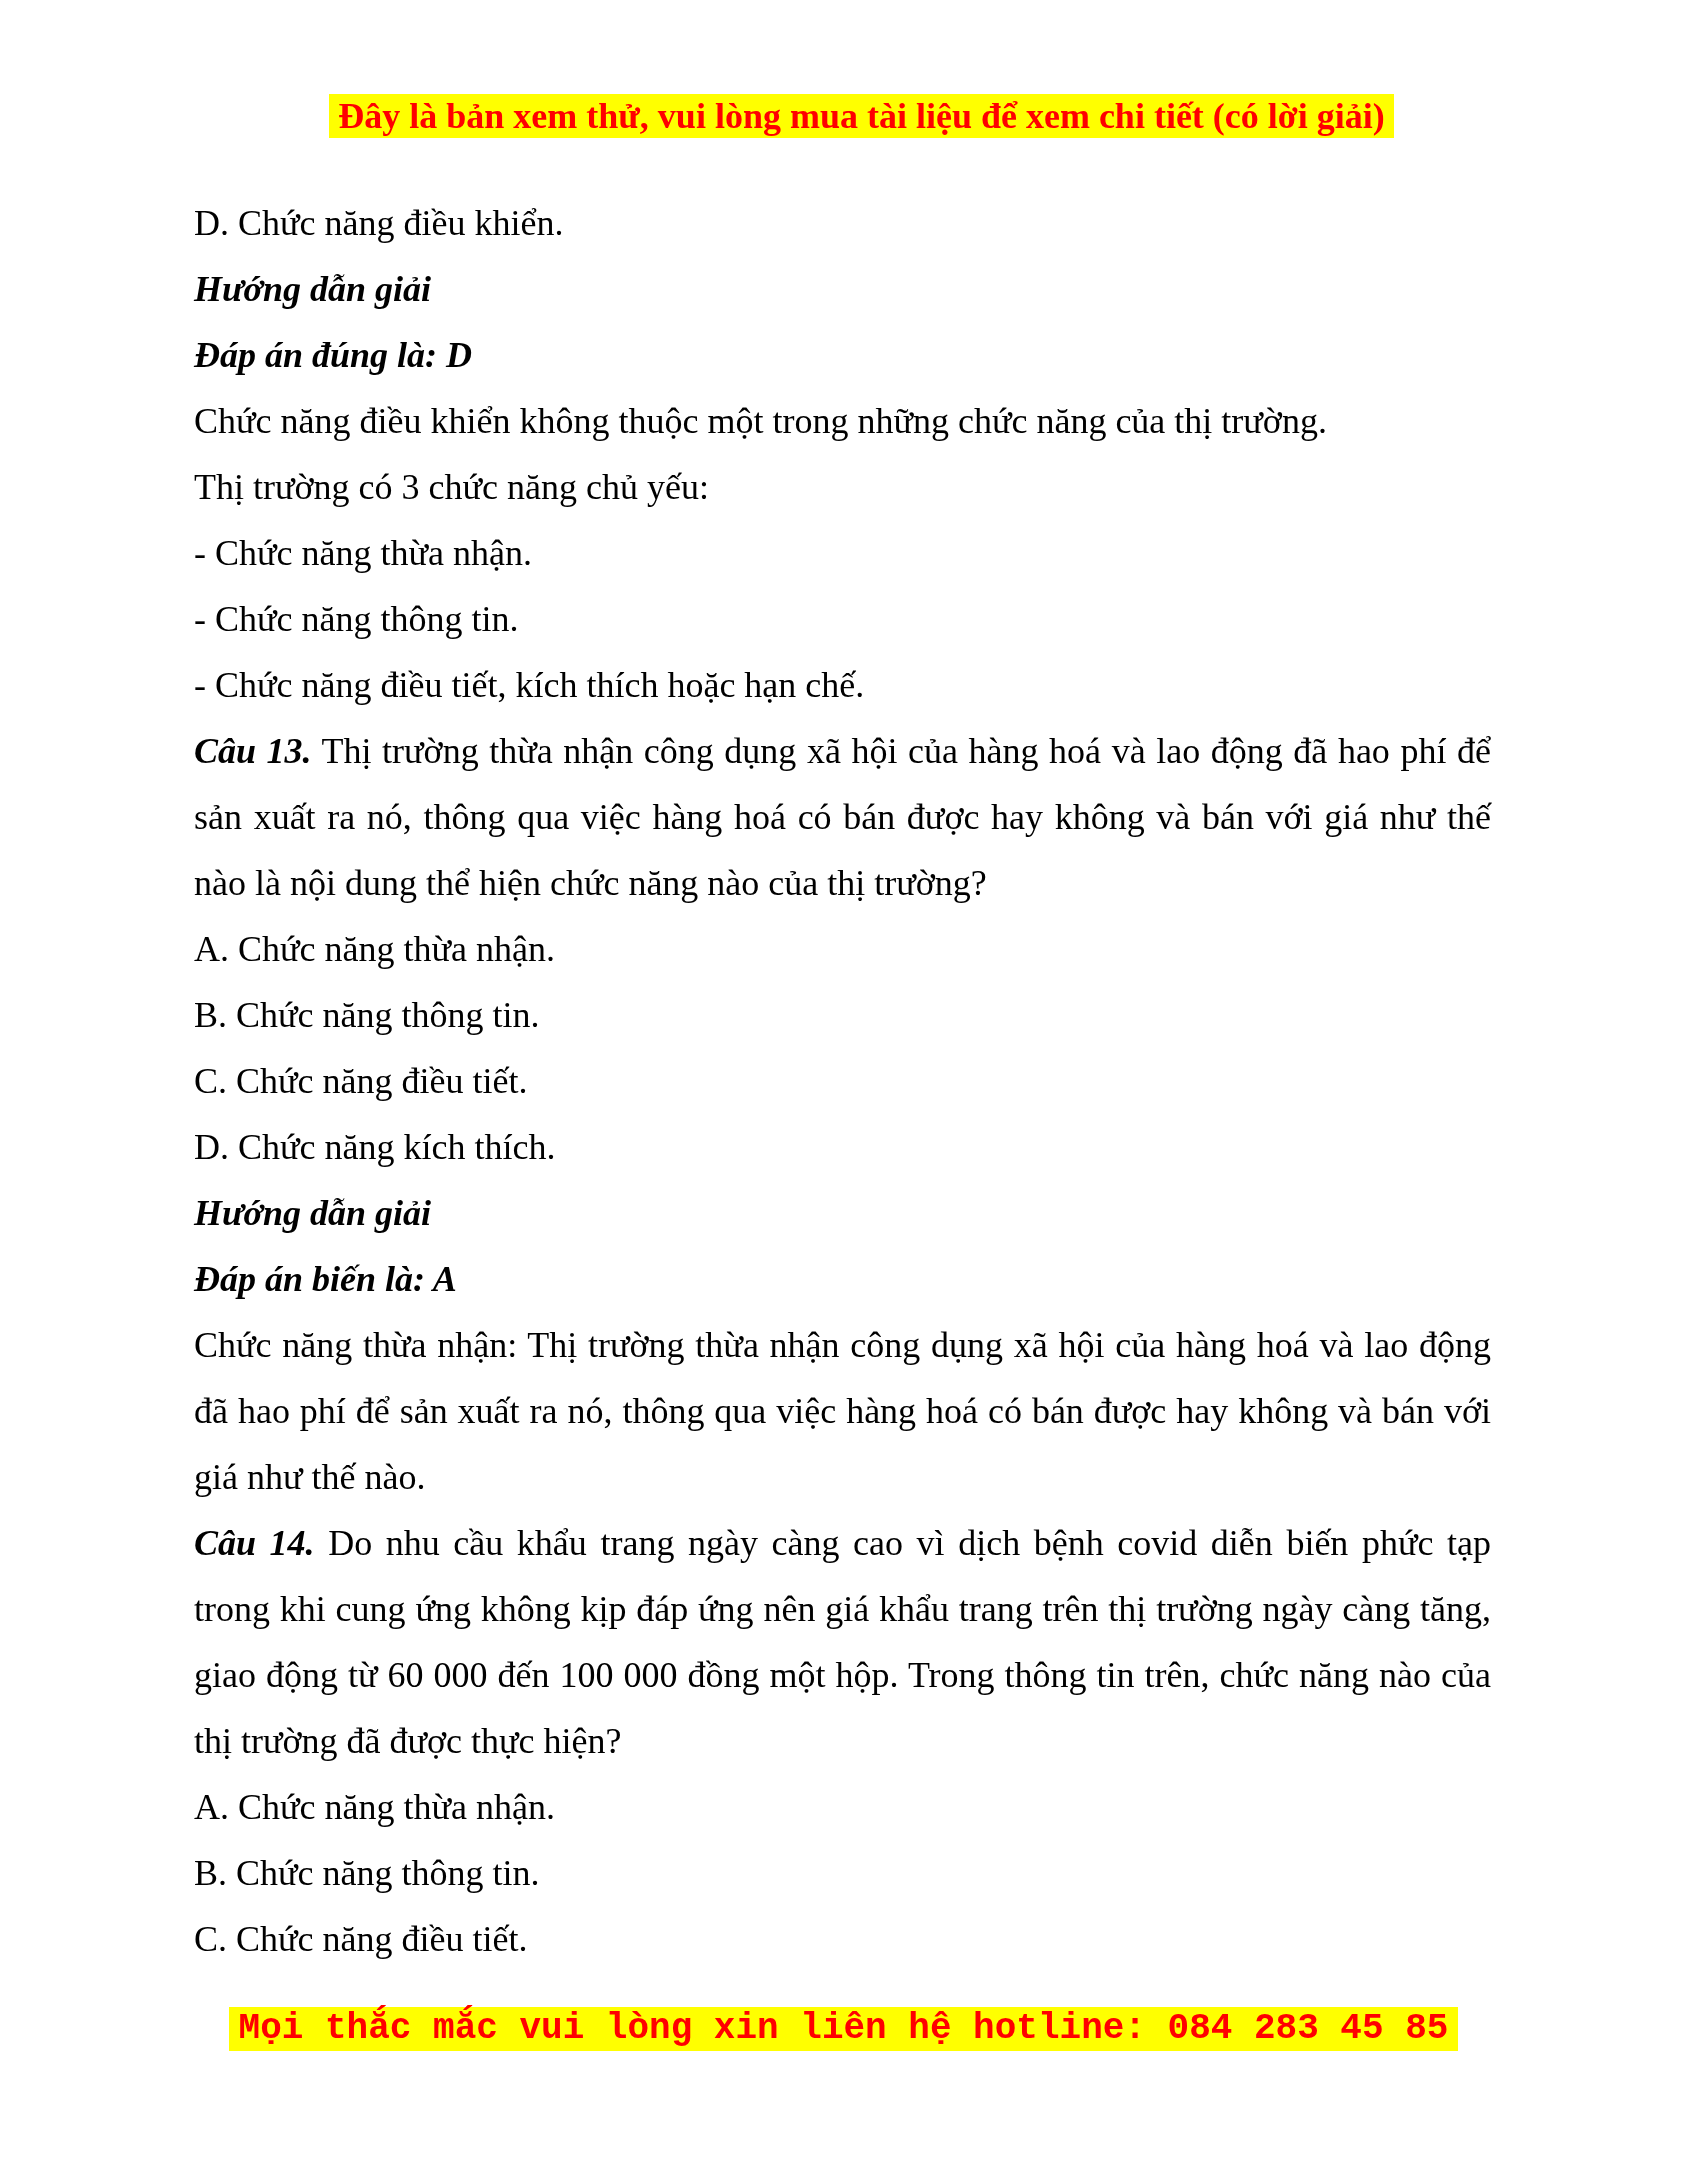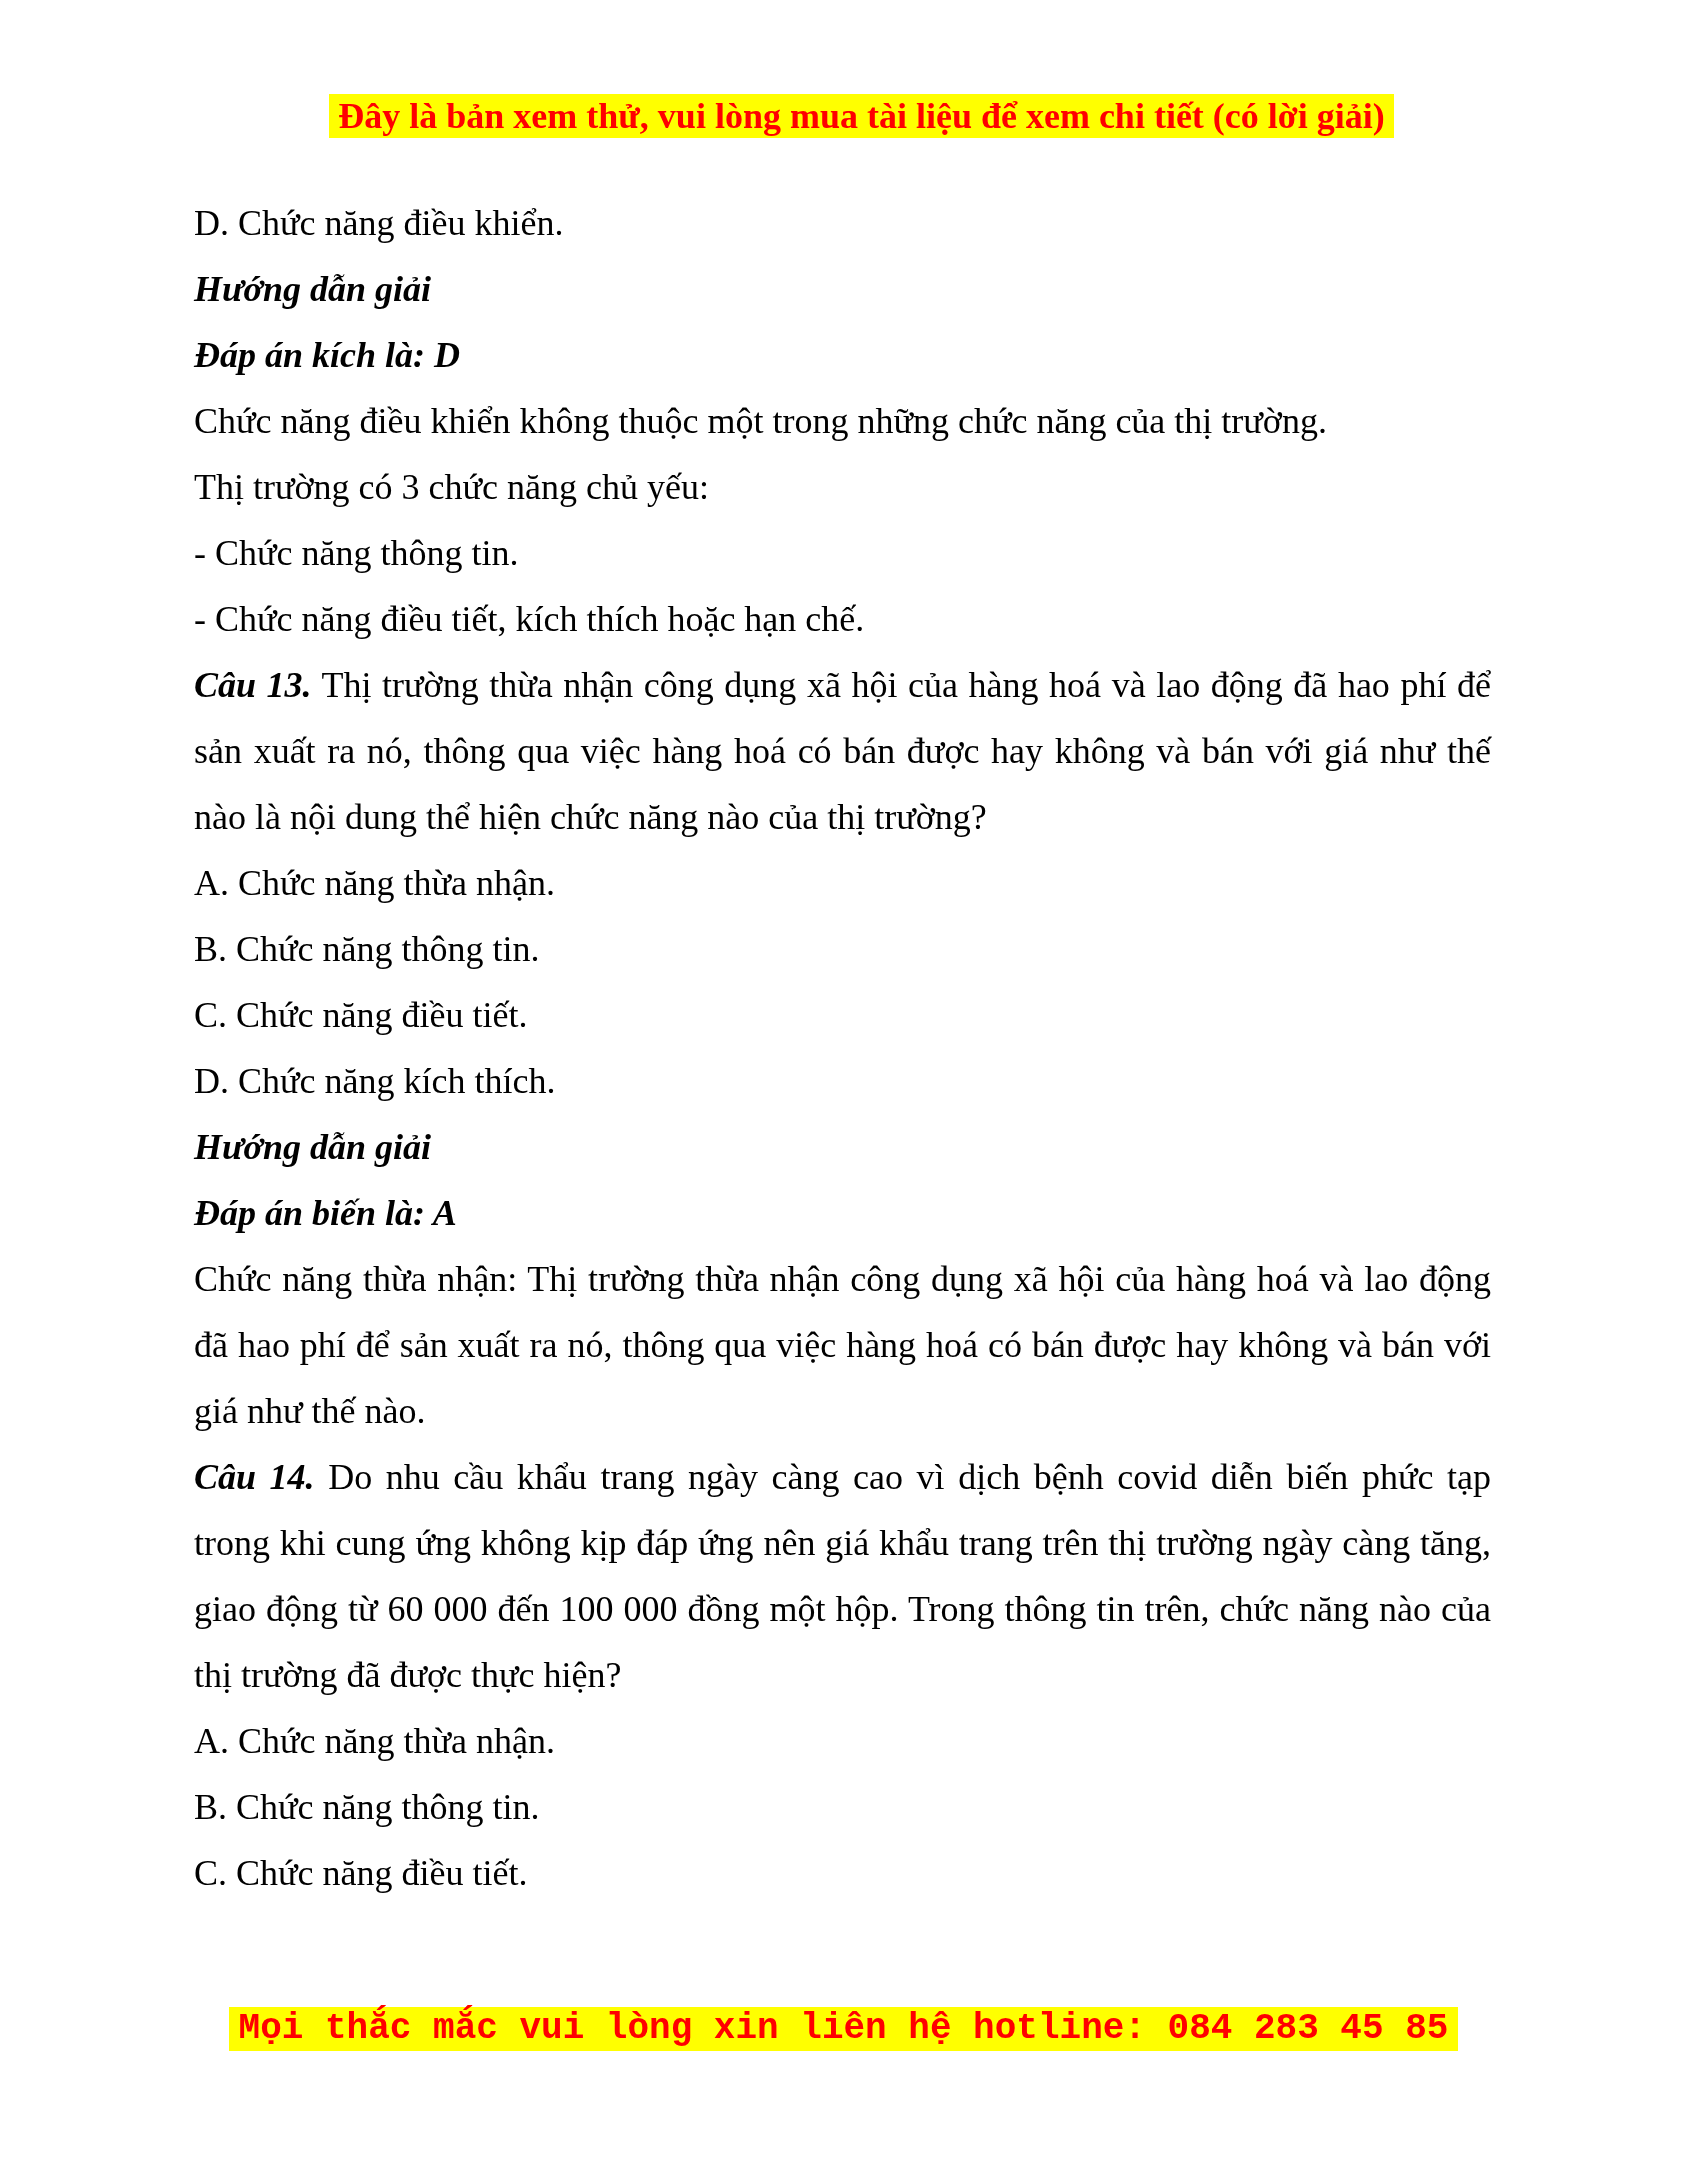--- a/index.html
+++ b/index.html
@@ -58,23 +58,24 @@
 
 <div class="page">
 
   <div class="banner banner-top">
     <span class="hl" style="color: rgb(255, 0, 0); background: rgb(255, 255, 0);">Đây là bản xem thử, vui lòng mua tài liệu để xem chi tiết (có lời giải)</span>
   </div>
 
   <div class="doc-body" style="color: rgb(0, 0, 0);">
       <p><span>D. Chức năng điều khiển.</span></p>
       <p><b>Hướng dẫn giải</b></p>
-      <p><b>Đáp án kích là: D</b></p>
+      <p><b>Đáp án đúng là: D</b></p>
       <p><span>Chức năng điều khiển không thuộc một trong những chức năng của thị trường.</span></p>
       <p><span>Thị trường có 3 chức năng chủ yếu:</span></p>
+      <p><span>- Chức năng thừa nhận.</span></p>
       <p><span>- Chức năng thông tin.</span></p>
       <p><span>- Chức năng điều tiết, kích thích hoặc hạn chế.</span></p>
       <p><b>Câu 13.</b> <span>Thị trường thừa nhận công dụng xã hội của hàng hoá và lao động đã hao phí để sản xuất ra nó, thông qua việc hàng hoá có bán được hay không và bán với giá như thế nào là nội dung thể hiện chức năng nào của thị trường?</span></p>
       <p><span>A. Chức năng thừa nhận.</span></p>
       <p><span>B. Chức năng thông tin.</span></p>
       <p><span>C. Chức năng điều tiết.</span></p>
       <p><span>D. Chức năng kích thích.</span></p>
       <p><b>Hướng dẫn giải</b></p>
       <p><b>Đáp án biến là: A</b></p>
       <p><span>Chức năng thừa nhận: Thị trường thừa nhận công dụng xã hội của hàng hoá và lao động đã hao phí để sản xuất ra nó, thông qua việc hàng hoá có bán được hay không và bán với giá như thế nào.</span></p>

